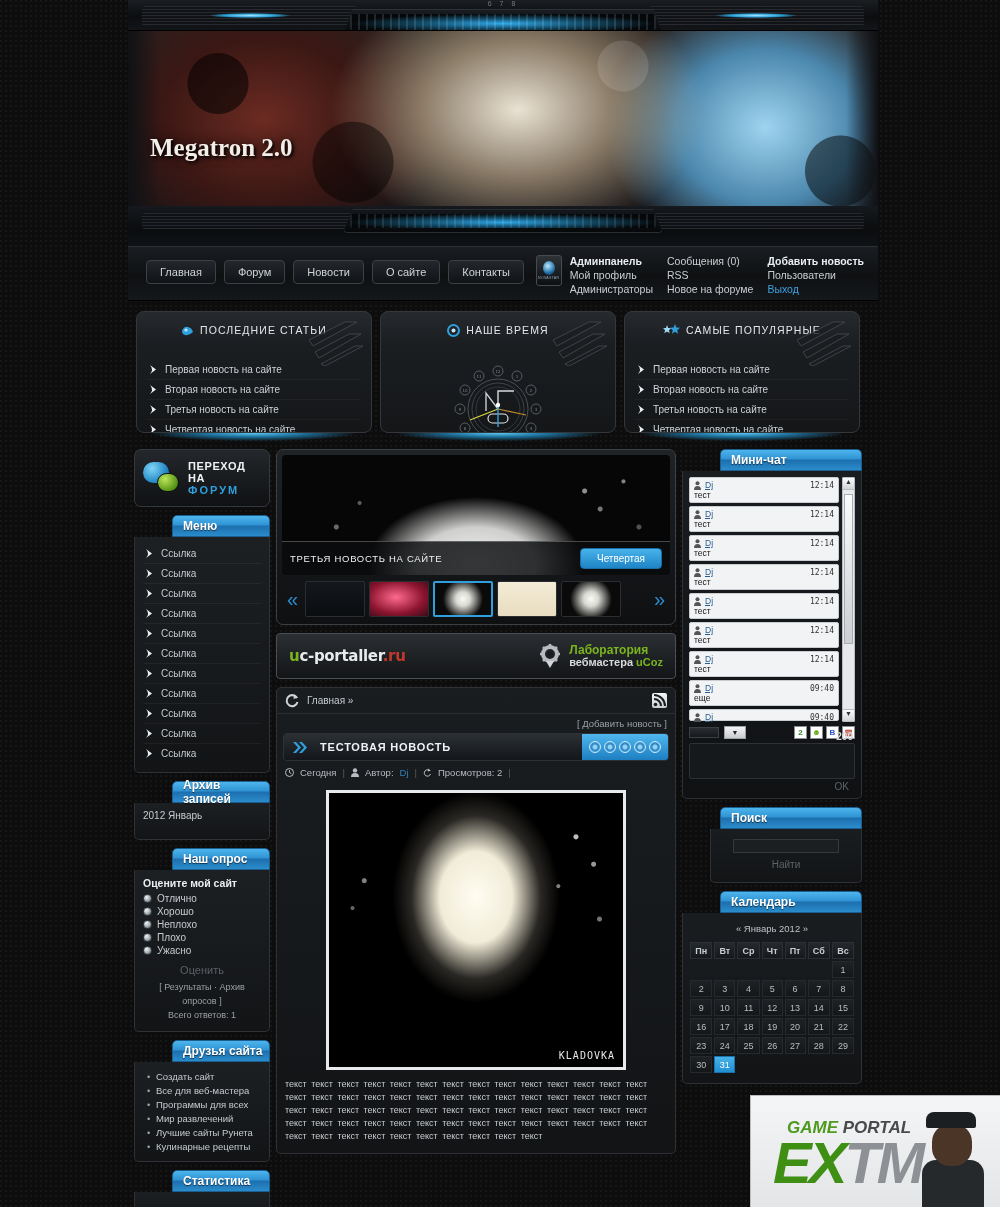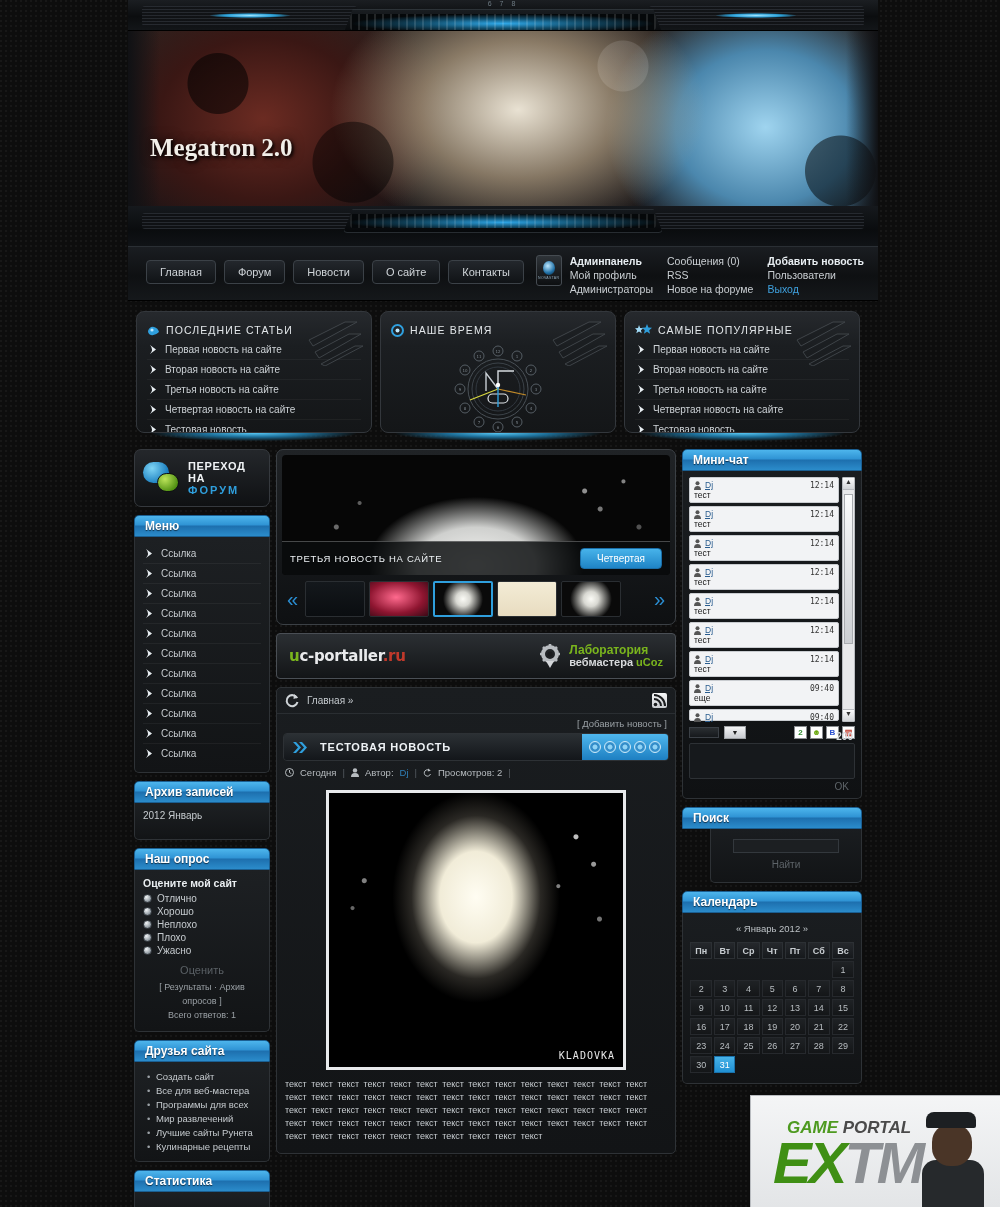--- a/index.html
+++ b/index.html
@@ -81,21 +81,21 @@
   .admcol a { font-size:10.5px; color:#c9ced2; text-decoration:none; line-height:12px; white-space:nowrap;}
   .admcol a.b { font-weight:bold; color:#e8eef2;}
   .admcol a.blue { color:#3fa2e0;}
 
   
   .trio { display:flex; gap:8px; padding:10px 8px 0 8px; }
   .tblock { width:236px; position:relative; }
   .tbody { height:122px; border-radius:8px; border:1px solid #33373c; background:linear-gradient(180deg,#26292d 0%,#1b1e21 28%,#141618 100%);
      position:relative; overflow:hidden; padding:8px 10px 0 10px;}
   .tbody .slash { position:absolute; right:8px; top:8px; width:58px; height:46px; opacity:.75;}
-  .thead { display:flex; align-items:center; gap:6px; font-size:10.5px; letter-spacing:1.1px; color:#e3e7ea; height:20px; margin-bottom:0;}
+  .thead { display:flex; align-items:center; justify-content:center; gap:6px; font-size:10.5px; letter-spacing:1.1px; color:#e3e7ea; height:20px; margin-bottom:20px;}
   .tlist { list-style:none; margin:0; padding:0; }
   .tlist li { display:flex; align-items:center; gap:7px; font-size:10px; color:#cdd2d6; padding:4px 0 4px 2px; border-bottom:1px solid rgba(255,255,255,.045); }
   .arrw { width:9px; height:9px; flex:0 0 9px; }
   .tfoot { height:8px; margin:0 16px; border-radius:0 0 10px 10px;
      background:radial-gradient(ellipse at 50% 0%, #58c8f5 0%, #1d6f99 35%, rgba(10,20,28,0) 72%); }
   .clockbox { height:98px; display:flex; align-items:center; justify-content:center;}
 
   
   .cols { display:flex; gap:6px; padding:8px 6px 0 6px; align-items:flex-start;}
   .colL { width:136px; }
@@ -107,21 +107,21 @@
   .bubbles { position:relative; width:40px; height:36px; flex:0 0 40px;}
   .bub1 { position:absolute; left:0; top:2px; width:26px; height:21px; border-radius:12px 12px 3px 12px;
      background:radial-gradient(circle at 35% 30%,#7fd5f5,#1b7fc0 70%);}
   .bub2 { position:absolute; left:14px; top:13px; width:22px; height:19px; border-radius:11px;
      background:radial-gradient(circle at 35% 30%,#bde55a,#4f8f12 75%); border:1px solid #0f1113;}
   .fb-t1 { font-size:11px; font-weight:bold; letter-spacing:.6px; color:#f0f3f5;}
   .fb-t2 { font-size:11px; font-weight:bold; letter-spacing:2px; color:#2f9fdd;}
 
   .blkhead { margin-top:8px; height:22px; border-radius:5px 5px 0 0; display:flex; align-items:center; padding-left:10px;
      font-size:12px; font-weight:bold; color:#ffffff; text-shadow:0 1px 1px rgba(0,0,0,.6);
-     background:linear-gradient(180deg,#4db5ec 0%,#2f93d4 45%,#1d6fae 50%,#2b8ccb 100%); border:1px solid #1b5f92;}
+     background:linear-gradient(180deg,#4db5ec 0%,#2f93d4 45%,#1d6fae 50%,#2b8ccb 100%); border:1px solid #1b5f92;margin-left:38px;}
   .blkbody { border:1px solid #2e3236; border-top:none; border-radius:0 0 5px 5px; background:linear-gradient(180deg,#1d2023,#121416);
      padding:7px 8px 9px 8px; font-size:10px; color:#c6cbcf;}
   .menulist { list-style:none; margin:0; padding:0;}
   .menulist li { display:flex; align-items:center; gap:7px; padding:4px 0 4px 2px; border-bottom:1px solid rgba(255,255,255,.05); font-size:10px;}
   .pollq { font-weight:bold; color:#eaeef1; font-size:10.5px; margin-bottom:3px;}
   .pollopt { display:flex; align-items:center; gap:5px; padding:1px 0; font-size:10px;}
   .radio { width:9px; height:9px; border-radius:50%; background:radial-gradient(circle at 35% 30%,#f2f5f7,#9aa3aa 60%,#5e666c); border:1px solid #3a4046; flex:0 0 9px;}
   .pollbtn { text-align:center; color:#5a6065; font-size:11px; margin:7px 0 4px;}
   .pollmeta { text-align:center; font-size:9px; color:#9aa0a5; line-height:14px;}
   .friends { list-style:none; margin:0; padding:0 0 0 4px;}

